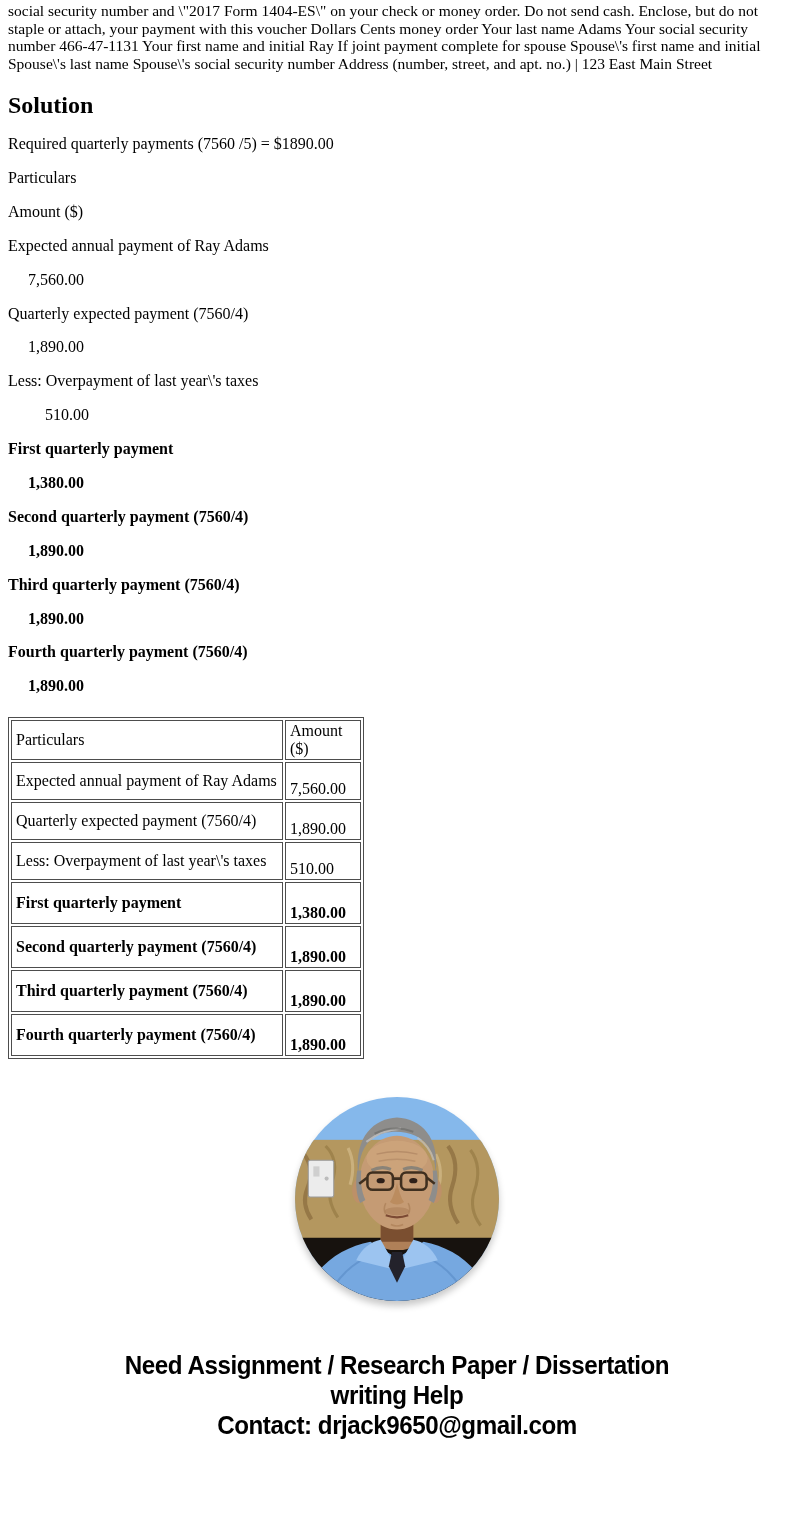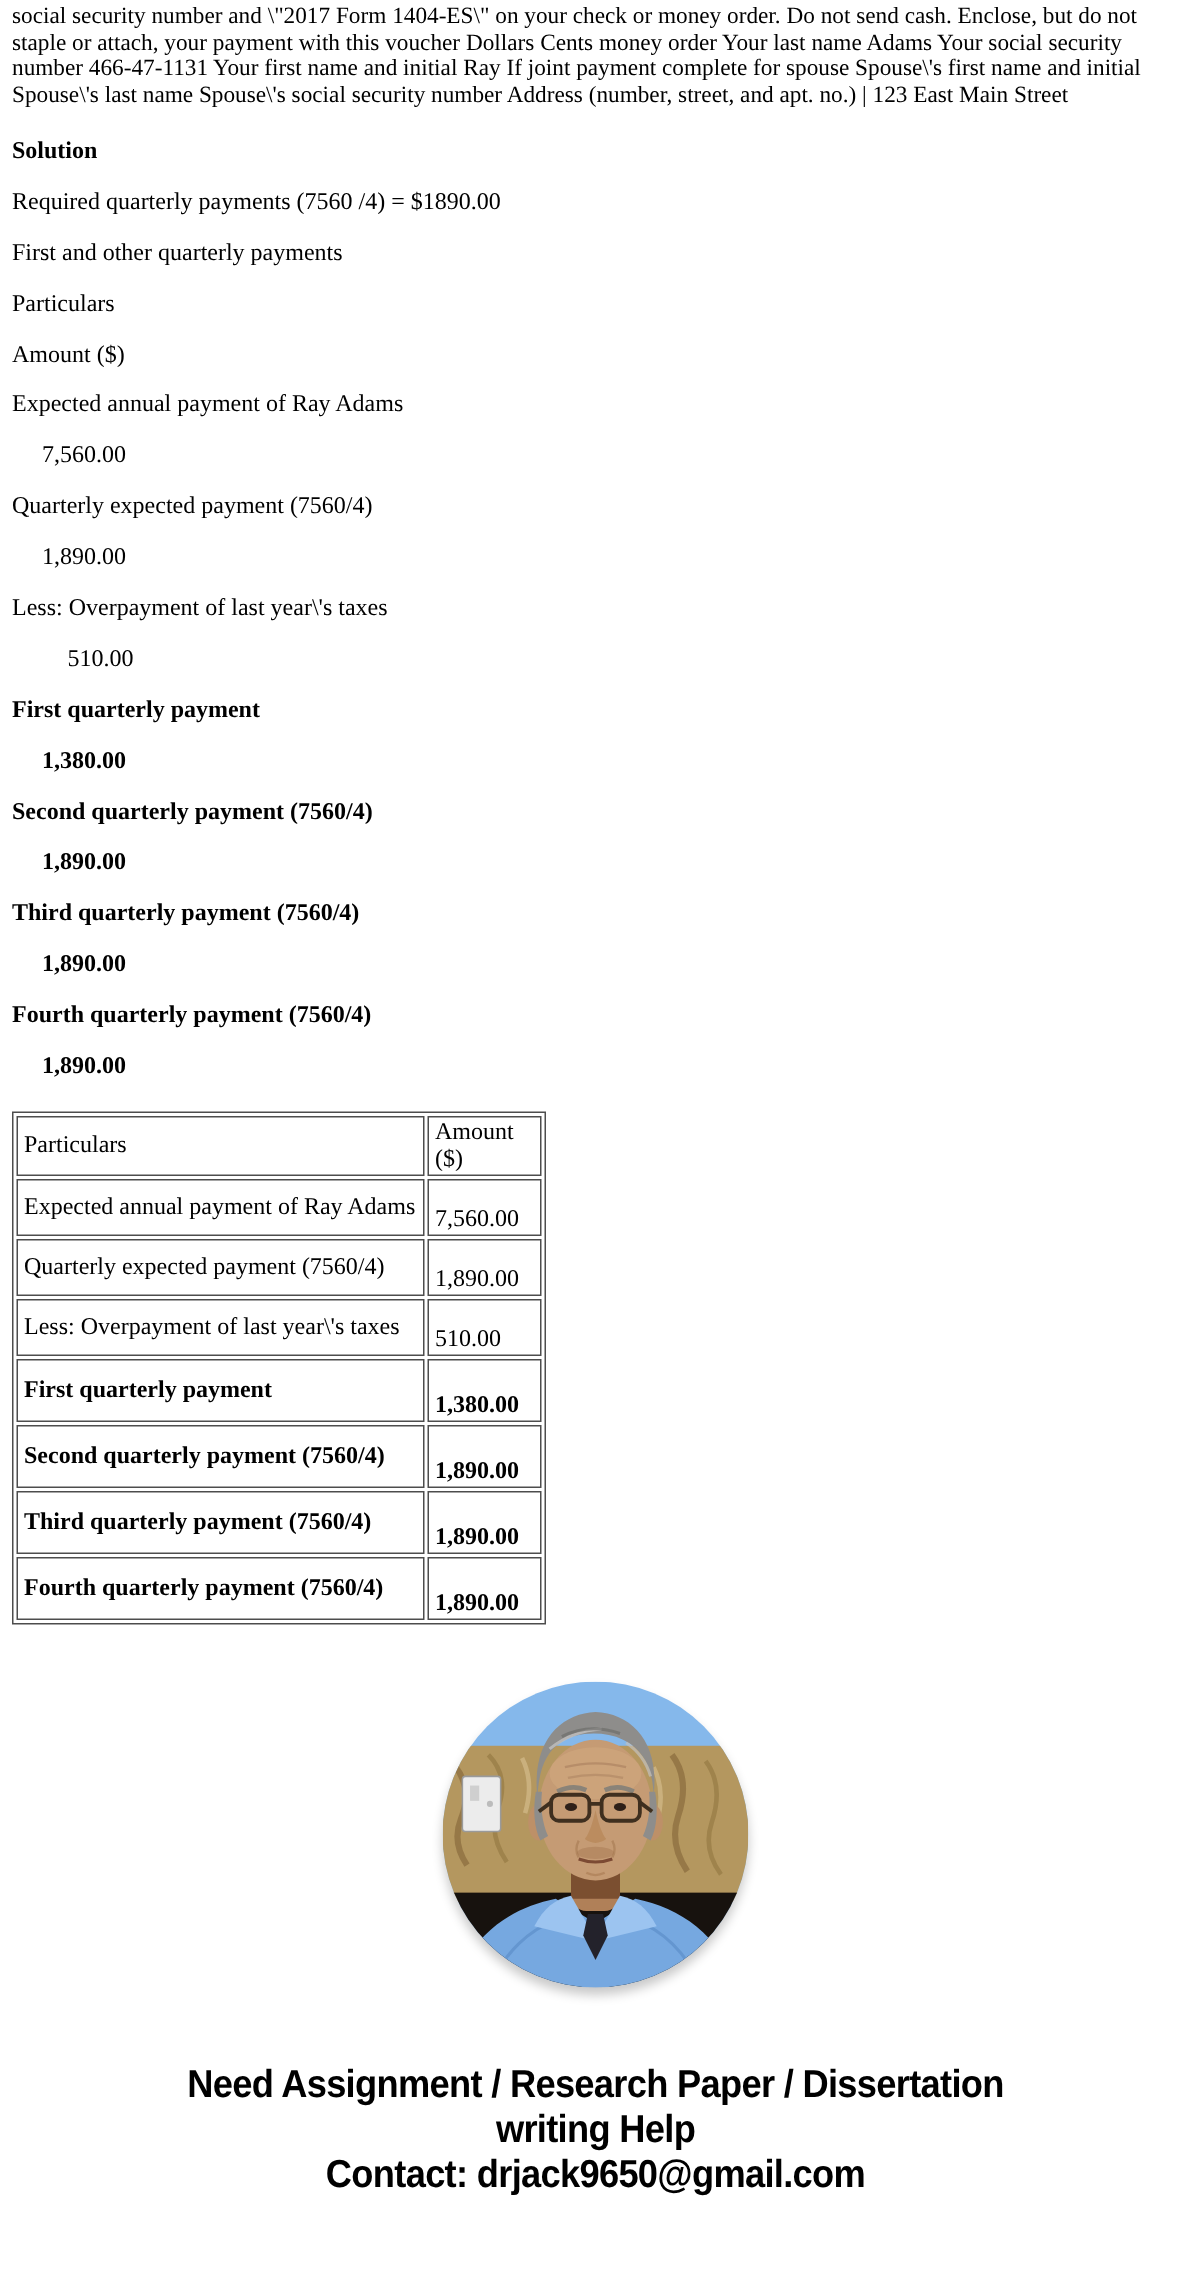--- a/index.html
+++ b/index.html
@@ -12,21 +12,21 @@
     font-family: "Liberation Serif", serif;
     font-size: 16px;
     background: #fff;
   }
   .intro {
     margin: 0 0 16px 0;
     font-size: 15.5px;
     line-height: 1.13;
   }
   h2.solution-heading {
-    font-size: 16px;
+    font-size: 24px;
     font-weight: bold;
     margin: 20px 0 15px 0;
     line-height: 1.15;
   }
   p.sol-p {
     margin: 15.5px 0;
     line-height: 1.15;
   }
   p.sol-p.b { font-weight: bold; }
   p.sol-p.ind1 { padding-left: 20px; }
@@ -73,22 +73,21 @@
 </style>
 </head>
 <body>
 
 <div class="page">
 
   <p class="intro">social security number and \"2017 Form 1404-ES\" on your check or money order. Do not send cash. Enclose, but do not staple or attach, your payment with this voucher Dollars Cents money order Your last name Adams Your social security number 466-47-1131 Your first name and initial Ray If joint payment complete for spouse Spouse\'s first name and initial Spouse\'s last name Spouse\'s social security number Address (number, street, and apt. no.) | 123 East Main Street</p>
 
   <h2 class="solution-heading">Solution</h2>
 
-  <p class="sol-p">Required quarterly payments (7560 /4) = $1890.00</p>
-  <p class="sol-p">First and other quarterly payments</p>
+  <p class="sol-p">Required quarterly payments (7560 /5) = $1890.00</p>
   <p class="sol-p">Particulars</p>
   <p class="sol-p">Amount ($)</p>
   <p class="sol-p">Expected annual payment of Ray Adams</p>
   <p class="sol-p ind1">7,560.00</p>
   <p class="sol-p">Quarterly expected payment (7560/4)</p>
   <p class="sol-p ind1">1,890.00</p>
   <p class="sol-p">Less: Overpayment of last year\'s taxes</p>
   <p class="sol-p ind2">510.00</p>
   <p class="sol-p b">First quarterly payment</p>
   <p class="sol-p b ind1">1,380.00</p>

